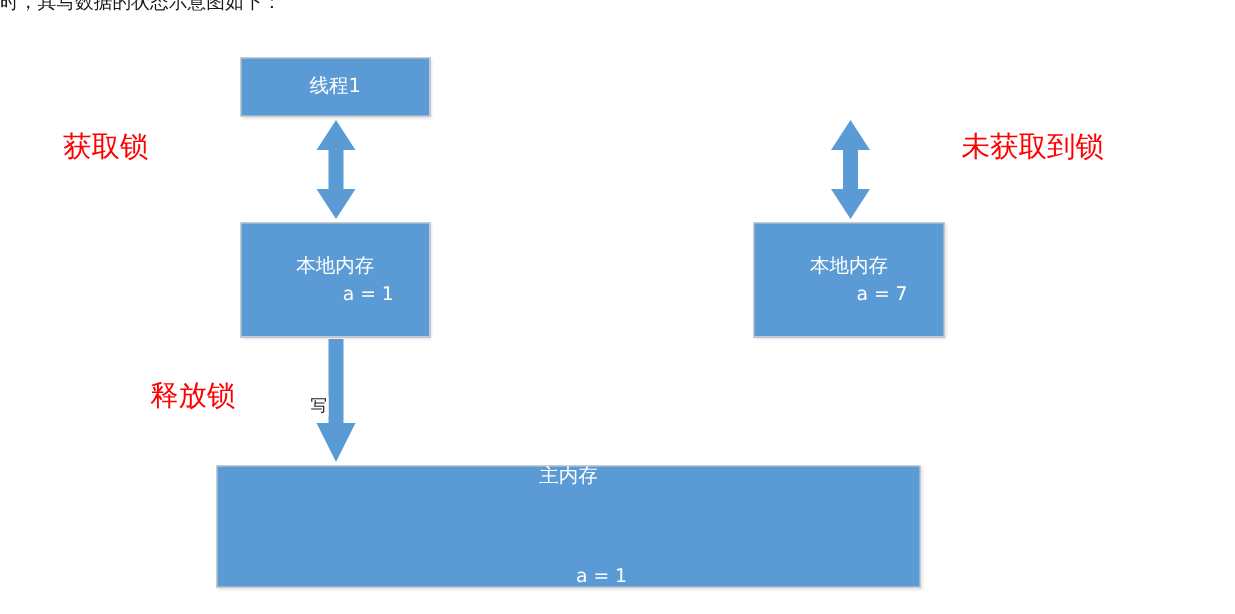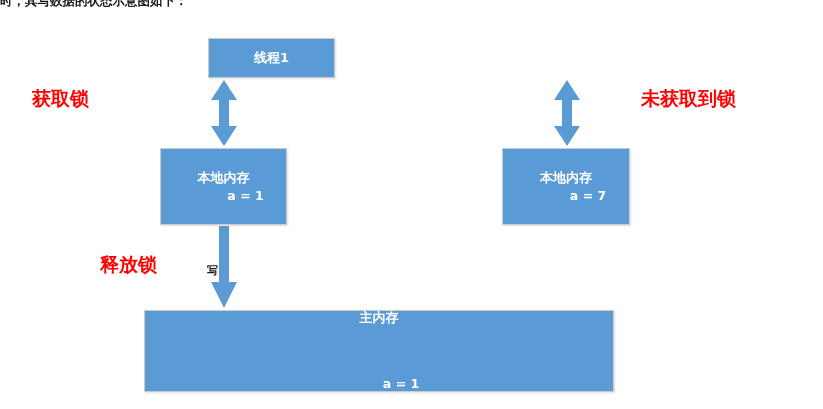--- a/index.html
+++ b/index.html
@@ -13,21 +13,20 @@
     position: relative;
     overflow: hidden;
     font-family: "DejaVu Sans", "Liberation Sans", sans-serif;
   }
 
   #canvas {
     position: absolute;
     left: 0; top: 0;
     width: 823px;
     height: 300px;
-    font-weight: bold;
   }
 
   
   .caption {
     position: absolute;
     left: 0px;
     top: -8px;
     width: 300px;
     height: 18px;
     overflow: hidden;
@@ -93,21 +92,21 @@
     white-space: nowrap;
   }
 </style>
 </head>
 <body>
 
 <div id="canvas">
 
   <div class="caption">时，其写数据的状态示意图如下：</div>
 
-  <div class="box thread-box" style="left:160px; top:38px; width:127px; height:40px;margin-left:48px;">
+  <div class="box thread-box" style="left:160px; top:38px; width:127px; height:40px;">
     <span class="line1">线程1</span>
   </div>
 
   <div class="arrow" style="left:208px; top:78px;">
     <svg width="32" height="70" viewBox="0 0 32 70">
       <polygon points="16,2 29,22 21,22 21,48 29,48 16,68 3,48 11,48 11,22 3,22" fill="#5b9bd5"></polygon>
     </svg>
   </div>
 
   <div class="box" style="left:160px; top:148px; width:127px; height:77px;">
@@ -116,21 +115,21 @@
   </div>
 
   <div class="arrow" style="left:208px; top:226px;">
     <svg width="32" height="84" viewBox="0 0 32 84">
       <polygon points="11,0 21,0 21,56 29,56 16,82 3,56 11,56" fill="#5b9bd5"></polygon>
     </svg>
   </div>
 
   <div class="arrow-label" style="left:206px; top:264px;">写</div>
 
-  <div class="red-label" style="left:32px; top:86px;text-align:center;">获取锁</div>
+  <div class="red-label" style="left:42px; top:86px;text-align:center;">获取锁</div>
 
   <div class="red-label" style="left:84px; top:252px;margin-left:16px;">释放锁</div>
 
 
   <div class="arrow" style="left:551px; top:78px;">
     <svg width="32" height="70" viewBox="0 0 32 70">
       <polygon points="16,2 29,22 21,22 21,48 29,48 16,68 3,48 11,48 11,22 3,22" fill="#5b9bd5"></polygon>
     </svg>
   </div>
 

